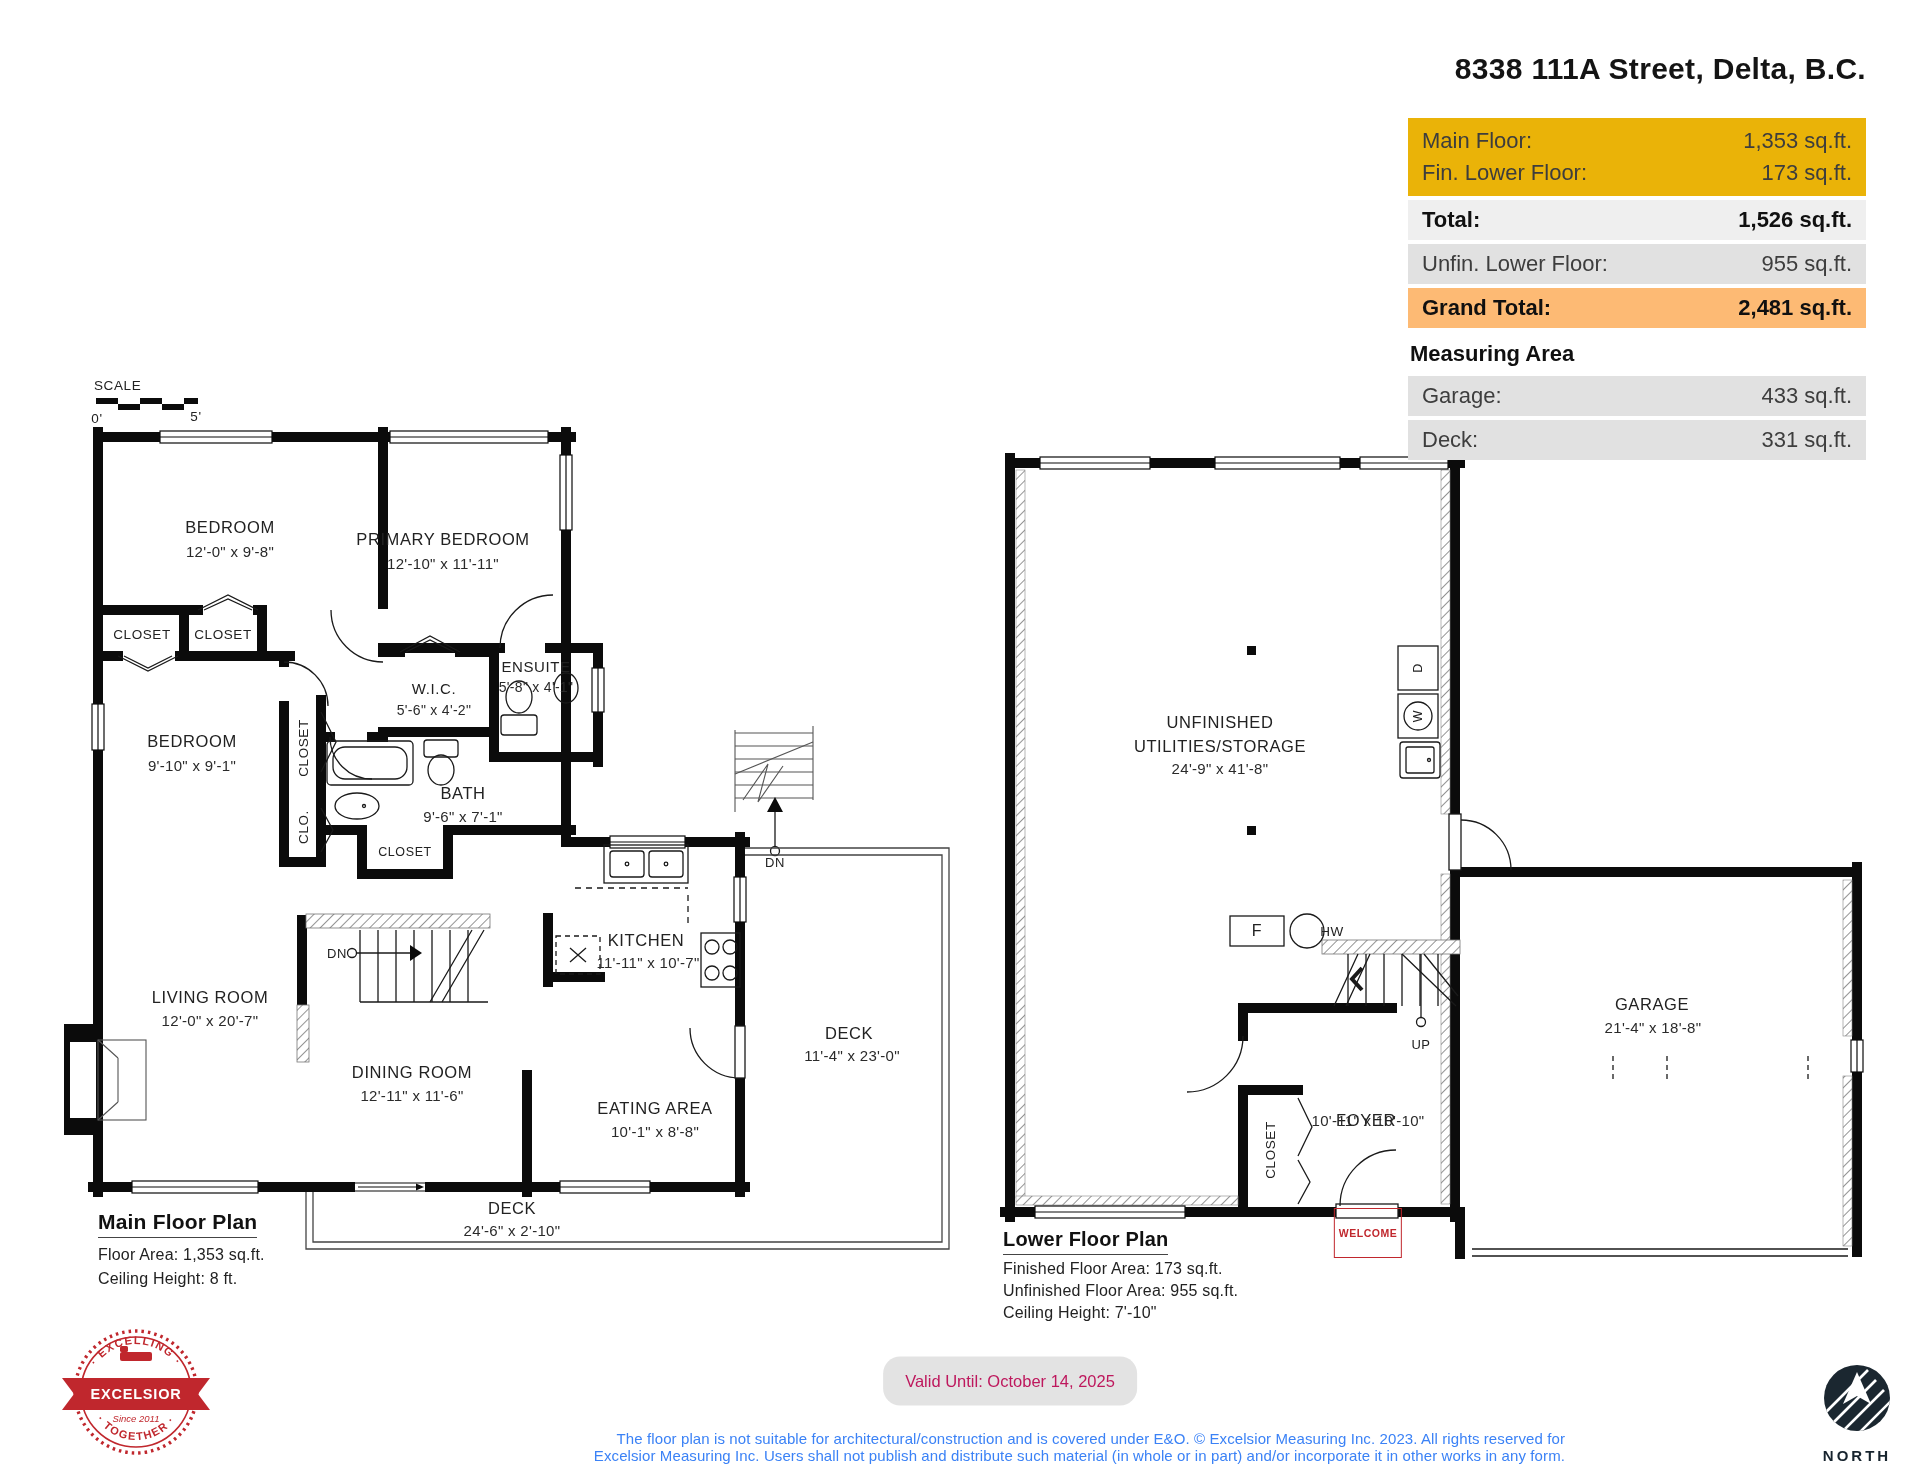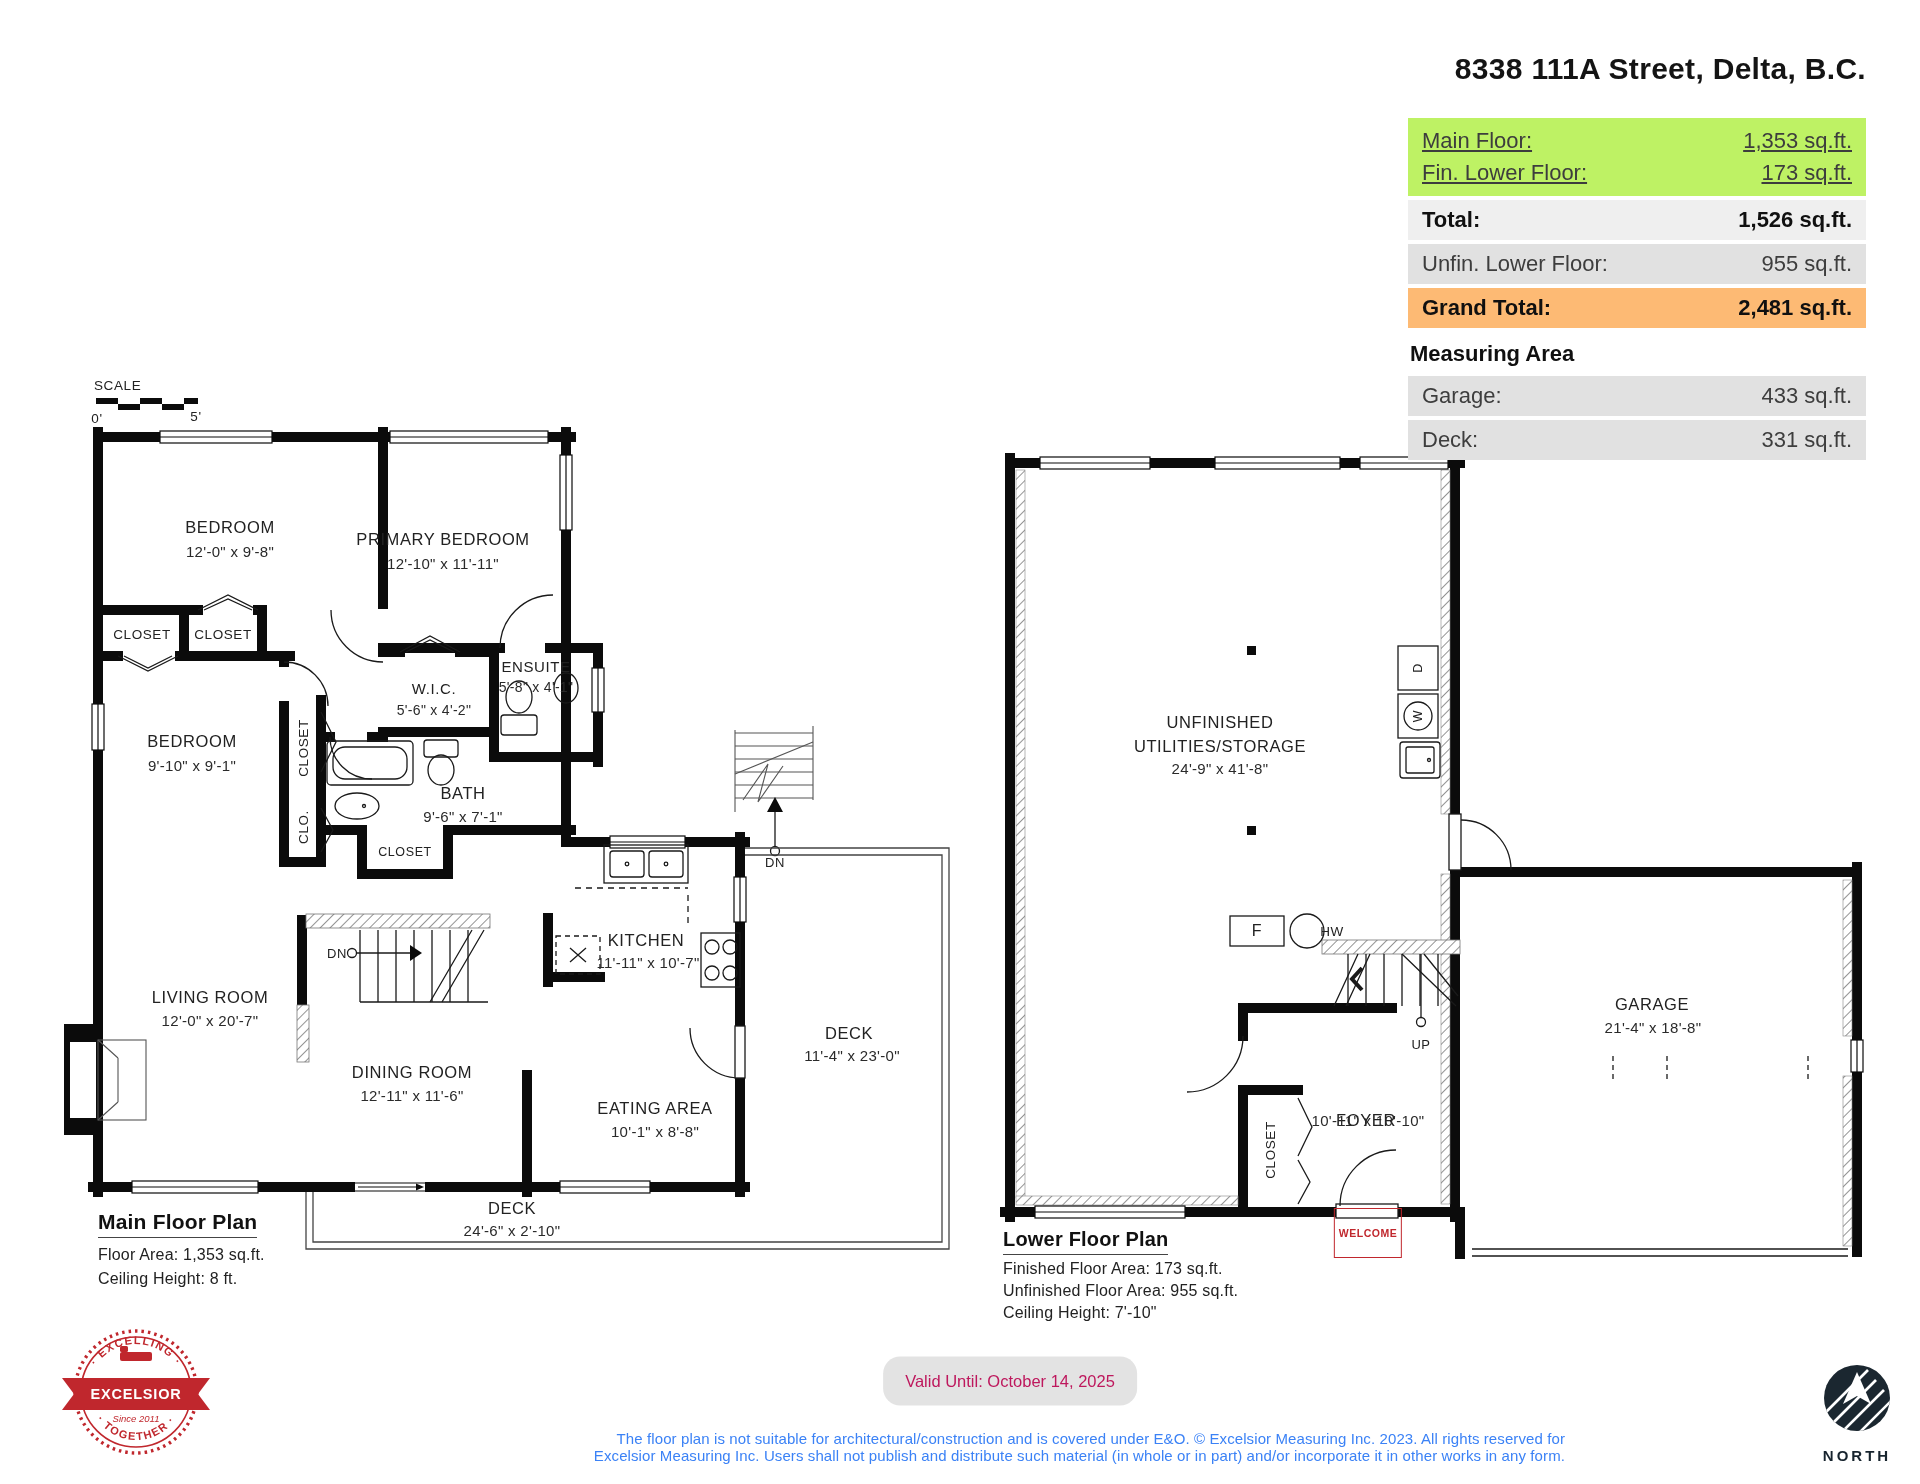--- a/index.html
+++ b/index.html
@@ -302,21 +302,21 @@
     <rect x="120" y="1346" width="8" height="6" rx="1.5" fill="#c0272d"></rect>
     <path d="M62,1378 H210 L198,1394 L210,1410 H62 L74,1394 Z" fill="#c0272d"></path>
     <text x="136" y="1399" text-anchor="middle" fill="#fff" font-size="14.5" font-weight="700" letter-spacing="0.8">EXCELSIOR</text>
     <text x="136" y="1422" text-anchor="middle" fill="#c0272d" font-size="9.5" font-style="italic">Since 2011</text>
   </g>
 </svg>
 
 <div id="addr">8338 111A Street, Delta, B.C.</div>
 
 <div id="areaTable">
-  <div class="trow" style="background:#bef264;display:block;text-decoration:underline;">
+  <div class="trow" style="background:#eab308;display:block;">
     <div class="tline">
       <span>Main Floor:</span>
       <span class="v">1,353 sq.ft.</span>
     </div>
     <div class="tline">
       <span>Fin. Lower Floor:</span>
       <span class="v">173 sq.ft.</span>
     </div>
   </div>
   <div class="trow bold" style="background:#efefef;">

